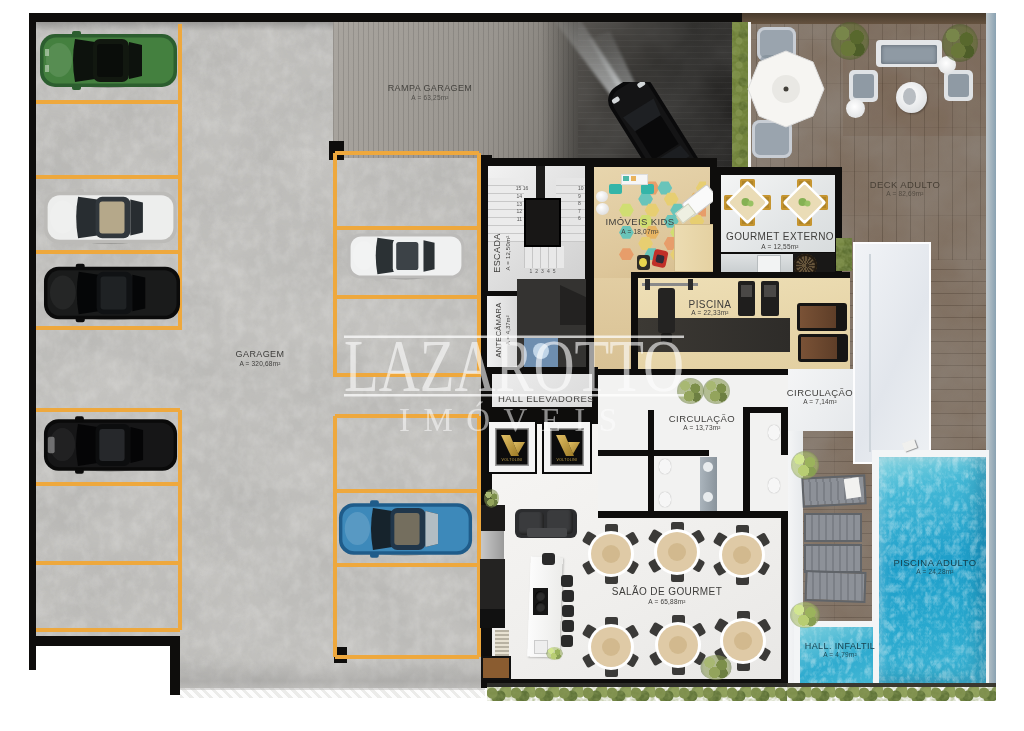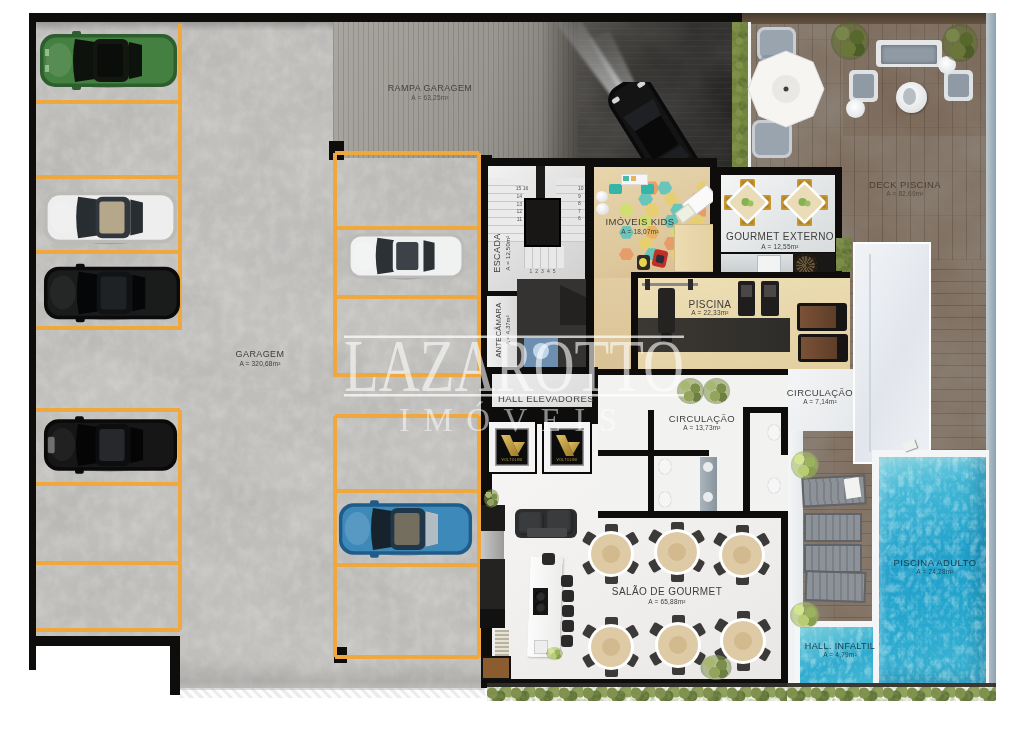--- a/index.html
+++ b/index.html
@@ -641,21 +641,21 @@
 <div class="abs" style="left:903px;top:88px;width:13px;height:17px;background:#b8bdc2;border-radius:50%;"></div>
 
 <div class="abs" style="left:938px;top:56px;width:18px;height:18px;background:radial-gradient(circle at 45% 40%,#fff,#d8dadc);border-radius:50%;"></div>
 
 <div class="abs" style="left:846px;top:99px;width:19px;height:19px;background:radial-gradient(circle at 45% 40%,#fff,#d8dadc);border-radius:50%;"></div>
 
 <div class="plant plantdark" style="left:831px;top:22px;width:38px;height:38px;"></div>
 
 <div class="plant plantdark" style="left:942px;top:24px;width:36px;height:38px;"></div>
 
-<div class="lbl" style="left:845px;top:179px;width:120px;font-size:9.5px;color:#473f35;">DECK PISCINA</div>
+<div class="lbl" style="left:845px;top:179px;width:120px;font-size:9.5px;color:#473f35;">DECK ADULTO</div>
 <div class="lbl sub" style="left:845px;top:190px;width:120px;color:#524a40;">A = 82,69m²</div>
 
 <div class="abs" style="left:802px;top:476px;width:60px;height:26px;background:repeating-linear-gradient(90deg,#8d9198 0 5px,#7b7f86 5px 7px);border:2px solid #606469;transform:rotate(-3deg);"></div>
 <div class="abs" style="left:845px;top:478px;width:15px;height:20px;background:#f2f2f0;transform:rotate(-8deg);"></div>
 <div class="abs" style="left:804px;top:513px;width:54px;height:25px;background:repeating-linear-gradient(90deg,#8d9198 0 5px,#7b7f86 5px 7px);border:2px solid #606469;"></div>
 <div class="abs" style="left:804px;top:544px;width:54px;height:25px;background:repeating-linear-gradient(90deg,#8d9198 0 5px,#7b7f86 5px 7px);border:2px solid #606469;"></div>
 <div class="abs" style="left:805px;top:571px;width:57px;height:27px;background:repeating-linear-gradient(90deg,#8d9198 0 5px,#7b7f86 5px 7px);border:2px solid #606469;transform:rotate(2deg);"></div>
 
 <div class="plant plantlight" style="left:791px;top:451px;width:28px;height:28px;"></div>
 <div class="plant plantlight" style="left:790px;top:602px;width:30px;height:26px;"></div>

